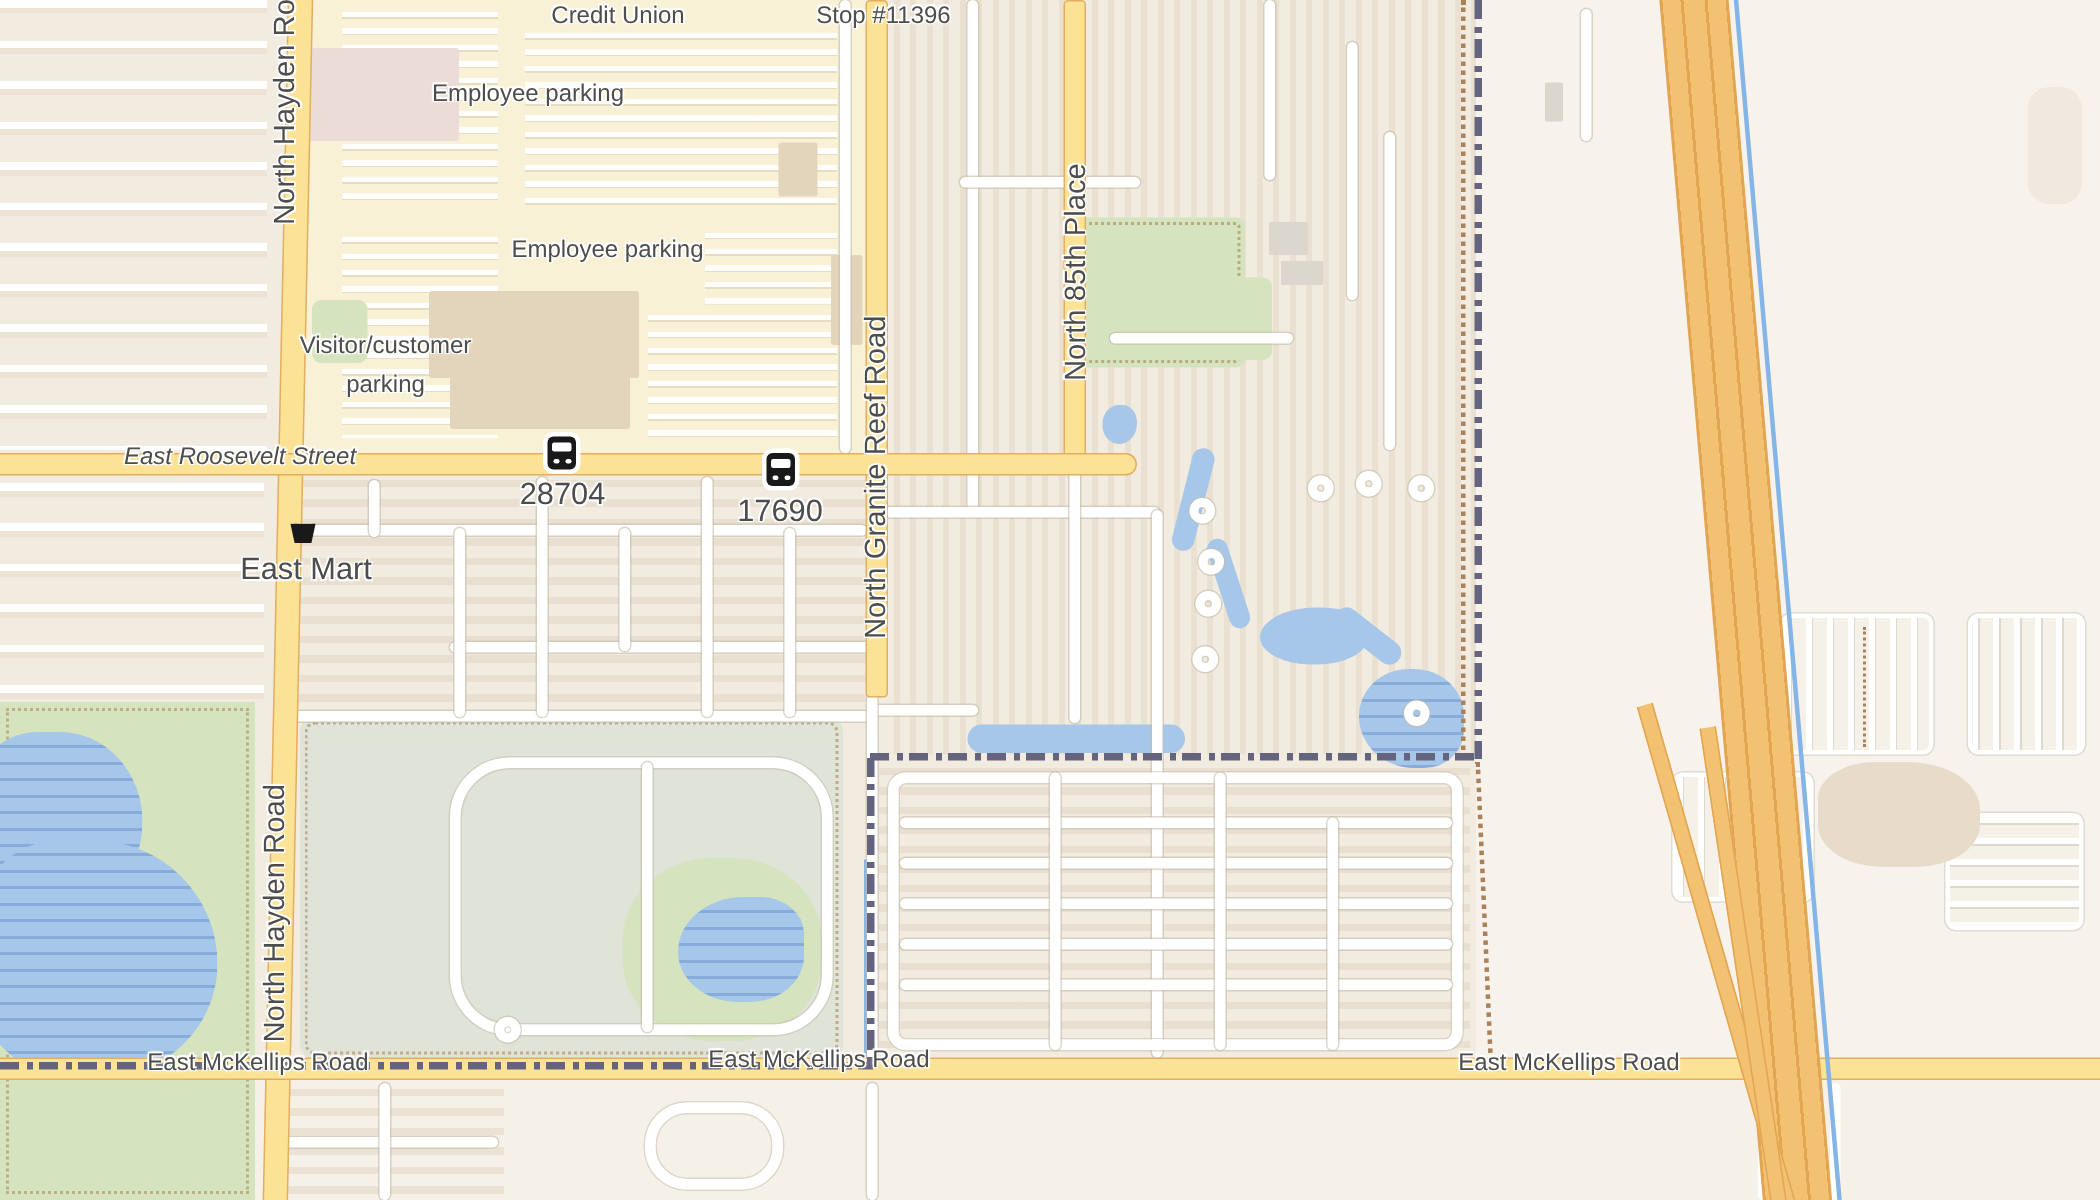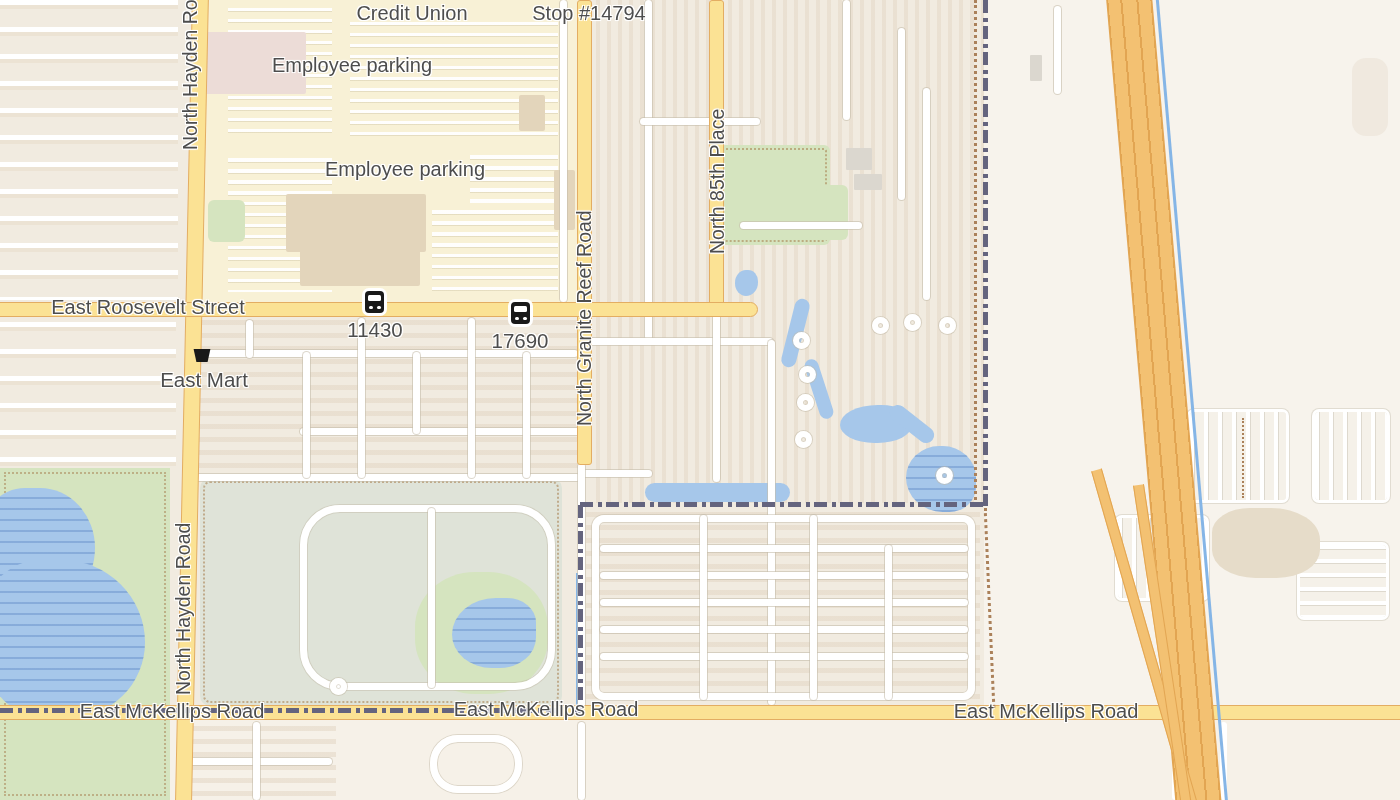--- a/index.html
+++ b/index.html
@@ -38,21 +38,21 @@
   .fw{background:linear-gradient(90deg,#e2a552 0 2px,#f3c172 2px 14px,#e2a552 14px 16px,#f3c172 16px 30px,#e2a552 30px 32px,#f3c172 32px 44px,#e2a552 44px 46px);}
   .ramp{background:#f3c172;border-left:1.5px solid #e2a552;border-right:1.5px solid #e2a552;}
   .canal{background:#85b5e6;}
 
   
   .dash-h{height:5px;background:repeating-linear-gradient(90deg,#64647e 0 13px,rgba(0,0,0,0) 13px 18px,#64647e 18px 22px,rgba(0,0,0,0) 22px 26px);}
   .dash-v{width:5px;background:repeating-linear-gradient(180deg,#64647e 0 13px,rgba(0,0,0,0) 13px 18px,#64647e 18px 22px,rgba(0,0,0,0) 22px 26px);}
   .dot-v{width:0;border-left:3px dotted #ab815a;}
 
   
-  .lbl{font-size:20px;color:#4d4d4d;white-space:nowrap;transform:translateX(-50%);
+  .lbl{font-size:16px;color:#4d4d4d;white-space:nowrap;transform:translateX(-50%);
        text-shadow:-1px -1px 0 #fff,1px -1px 0 #fff,-1px 1px 0 #fff,1px 1px 0 #fff,0 0 3px #fff;}
   .ctr{text-align:center;transform:translateX(-50%);line-height:26px;}
   .vert{font-size:19.5px;color:#4d4d4d;white-space:nowrap;transform:rotate(-90deg);transform-origin:0 0;
         text-shadow:-1px -1px 0 #fff,1px -1px 0 #fff,-1px 1px 0 #fff,1px 1px 0 #fff,0 0 3px #fff;}
 
   
   .bus{width:19px;height:22px;background:#191919;border-radius:4px;box-shadow:0 0 0 3px #fff;}
   .bus::before{content:"";position:absolute;left:3px;right:3px;top:4px;height:6px;background:#fff;border-radius:1.5px;}
   .bus::after{content:"";position:absolute;left:4px;bottom:4px;width:3.5px;height:3.5px;background:#fff;border-radius:50%;box-shadow:8px 0 0 #fff;}
   .basket{width:20px;height:13px;top:7px;background:#191919;clip-path:polygon(8% 0,92% 0,78% 100%,22% 100%);filter:drop-shadow(0 0 2px #fff) drop-shadow(0 0 2px #fff);}
@@ -180,25 +180,29 @@
   <div class="dash-h" style="left:580px;top:502px;width:406px;"></div>
   <div class="dash-v" style="left:578px;top:505px;height:205px;"></div>
   <div class="dash-h" style="left:0;top:708px;width:582px;"></div>
   <div class="dot-v" style="left:988px;top:508px;height:200px;transform:rotate(-2.5deg);"></div>
 
   <div class="bus" style="left:365px;top:291px;"></div>
   <div class="bus" style="left:511px;top:302px;"></div>
   <div class="basket" style="left:192px;top:349px;"></div>
 
   <div class="lbl" style="left:412px;top:2px;">Credit Union</div>
-  <div class="lbl" style="left:589px;top:2px;">Stop #14794</div>
+  <div class="lbl" style="left:589px;top:2px;">Stop #11396</div>
   <div class="lbl" style="left:352px;top:54px;">Employee parking</div>
   <div class="lbl" style="left:405px;top:158px;">Employee parking</div>
-  <div class="lbl" style="left:148px;top:296px;">East Roosevelt Street</div>
-  <div class="lbl" style="left:375px;top:318px;font-size:20.5px;">11430</div>
+  <div class="lbl ctr" style="left:257px;top:218px;">
+    <span style="position:static;display:block;">Visitor/customer</span>
+    <span style="position:static;display:block;">parking</span>
+  </div>
+  <div class="lbl" style="left:160px;top:296px;font-style:italic;">East Roosevelt Street</div>
+  <div class="lbl" style="left:375px;top:318px;font-size:20.5px;">28704</div>
   <div class="lbl" style="left:520px;top:329px;font-size:20.5px;">17690</div>
   <div class="lbl" style="left:204px;top:368px;font-size:20.5px;">East Mart</div>
   <div class="vert" style="left:179px;top:150px;">North Hayden Road</div>
   <div class="vert" style="left:172px;top:695px;">North Hayden Road</div>
   <div class="vert" style="left:573px;top:426px;">North Granite Reef Road</div>
   <div class="vert" style="left:706px;top:254px;">North 85th Place</div>
   <div class="lbl" style="left:172px;top:700px;">East McKellips Road</div>
   <div class="lbl" style="left:546px;top:698px;">East McKellips Road</div>
   <div class="lbl" style="left:1046px;top:700px;">East McKellips Road</div>
 

